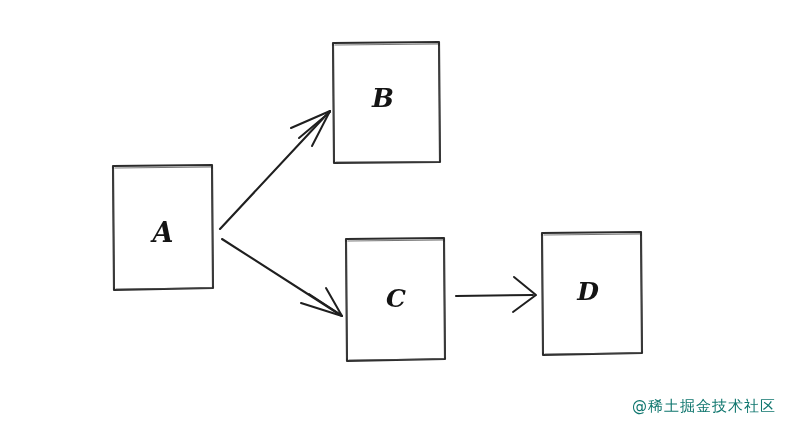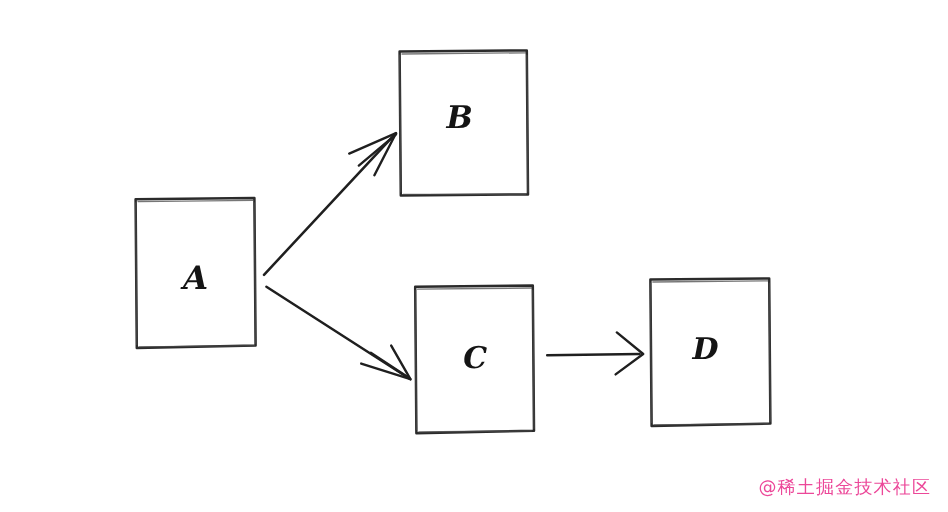--- a/index.html
+++ b/index.html
@@ -59,21 +59,21 @@
     stroke-linecap: round;
     stroke-linejoin: round;
   }
   .watermark-text {
     position: absolute;
     right: 14px;
     bottom: 11px;
     font-family: "DejaVu Sans", "Liberation Sans", sans-serif;
     font-size: 15px;
     letter-spacing: 1px;
-    color: #ec4899;
+    color: #0f766e;
     white-space: nowrap;
     user-select: none;
   }
 </style>
 </head>
 <body>
 
 <div id="canvas">
 
   <svg id="diagram-svg" viewBox="0 0 790 427">

